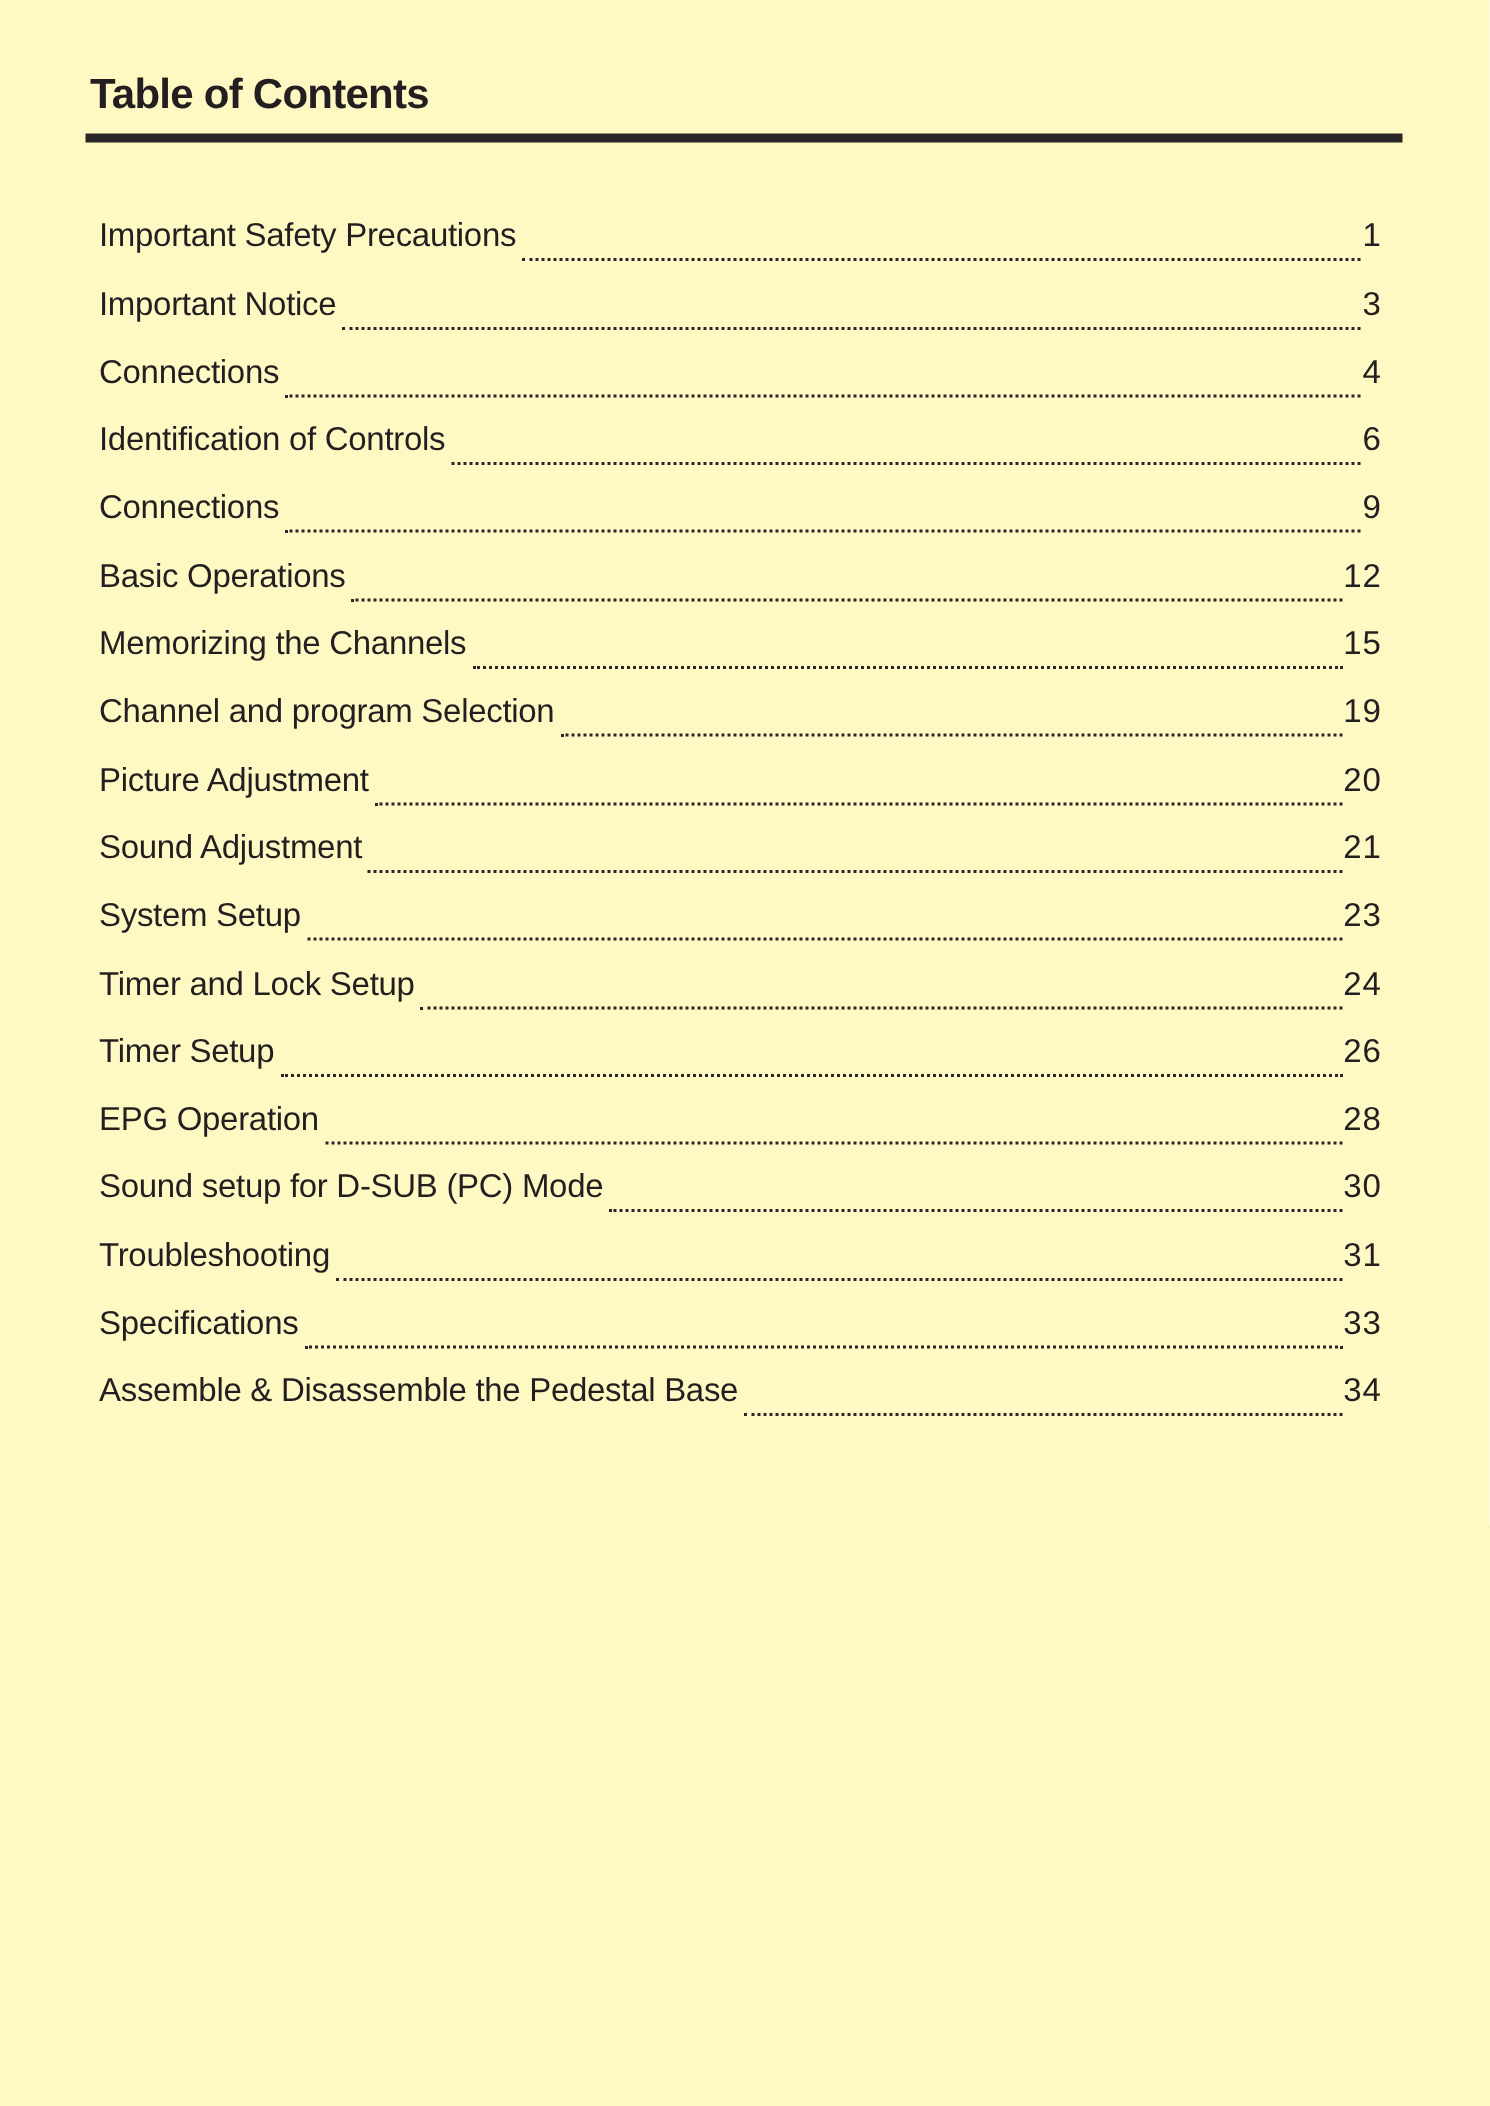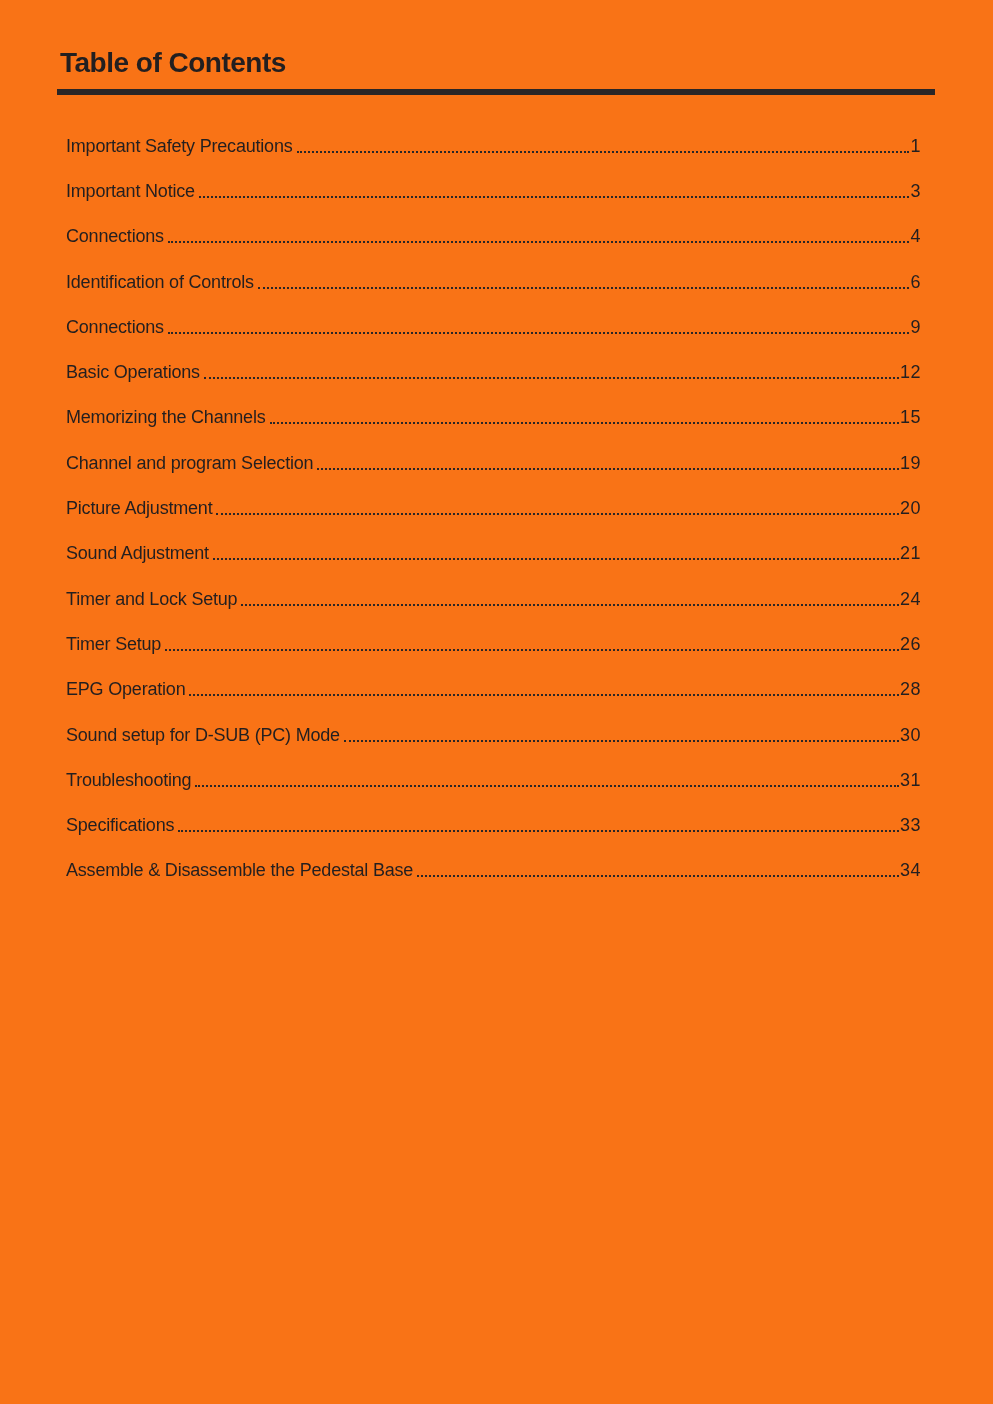--- a/index.html
+++ b/index.html
@@ -4,21 +4,21 @@
 <style>
   html, body {
     margin: 0;
     padding: 0;
     background: #ffffff;
   }
   .page {
     position: relative;
     width: 993px;
     height: 1404px;
-    background: #f97316;
+    background: #fef9c3;
     font-family: "Liberation Sans", sans-serif;
     color: #231f20;
     overflow: hidden;
   }
   .header {
     position: absolute;
     left: 57px;
     top: 48px;
     width: 878px;
   }
@@ -36,23 +36,23 @@
     background: #2a2627;
   }
   .toc-list {
     position: absolute;
     left: 66px;
     top: 123px;
     width: 855px;
   }
   .toc-row {
     display: flex;
-    align-items: center;
+    align-items: flex-end;
     height: 45.3px;
-    font-size: 18px;
+    font-size: 22px;
     line-height: 1;
     white-space: nowrap;
   }
   .toc-label {
     flex: 0 0 auto;
     letter-spacing: -0.2px;
   }
   .dot-leader {
     flex: 1 1 auto;
     height: 0;
@@ -130,20 +130,25 @@
       <span class="dot-leader"></span>
       <span class="toc-page">20</span>
     </div>
 
     <div class="toc-row">
       <span class="toc-label">Sound Adjustment</span>
       <span class="dot-leader"></span>
       <span class="toc-page">21</span>
     </div>
 
+    <div class="toc-row">
+      <span class="toc-label">System Setup</span>
+      <span class="dot-leader"></span>
+      <span class="toc-page">23</span>
+    </div>
 
     <div class="toc-row">
       <span class="toc-label">Timer and Lock Setup</span>
       <span class="dot-leader"></span>
       <span class="toc-page">24</span>
     </div>
 
     <div class="toc-row">
       <span class="toc-label">Timer Setup</span>
       <span class="dot-leader"></span>

